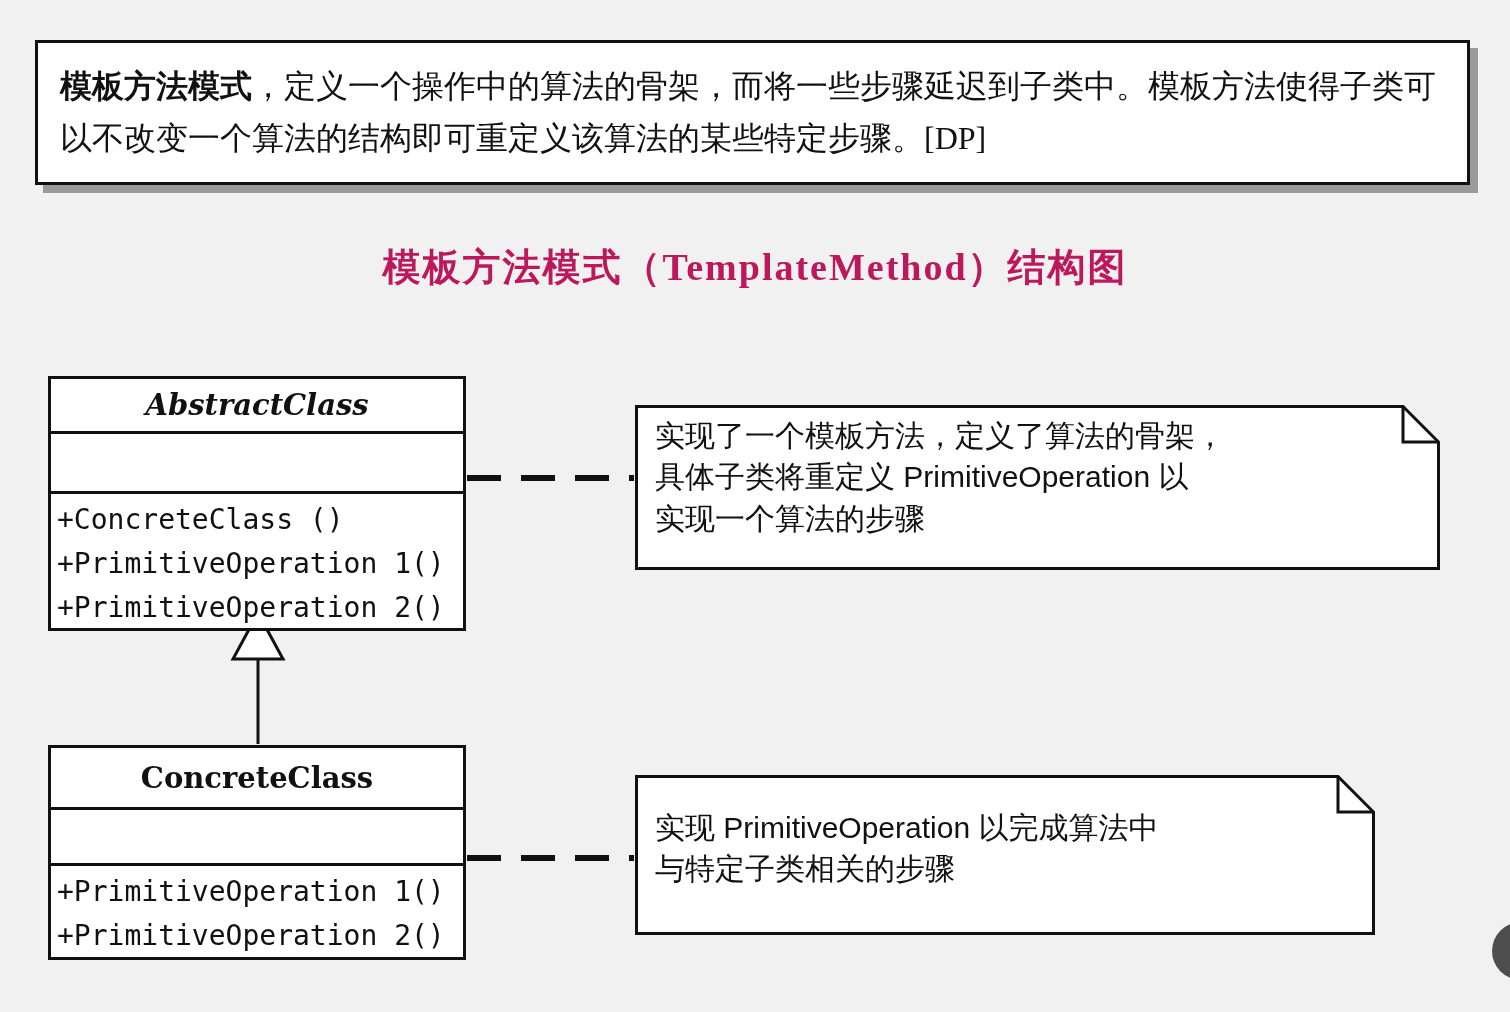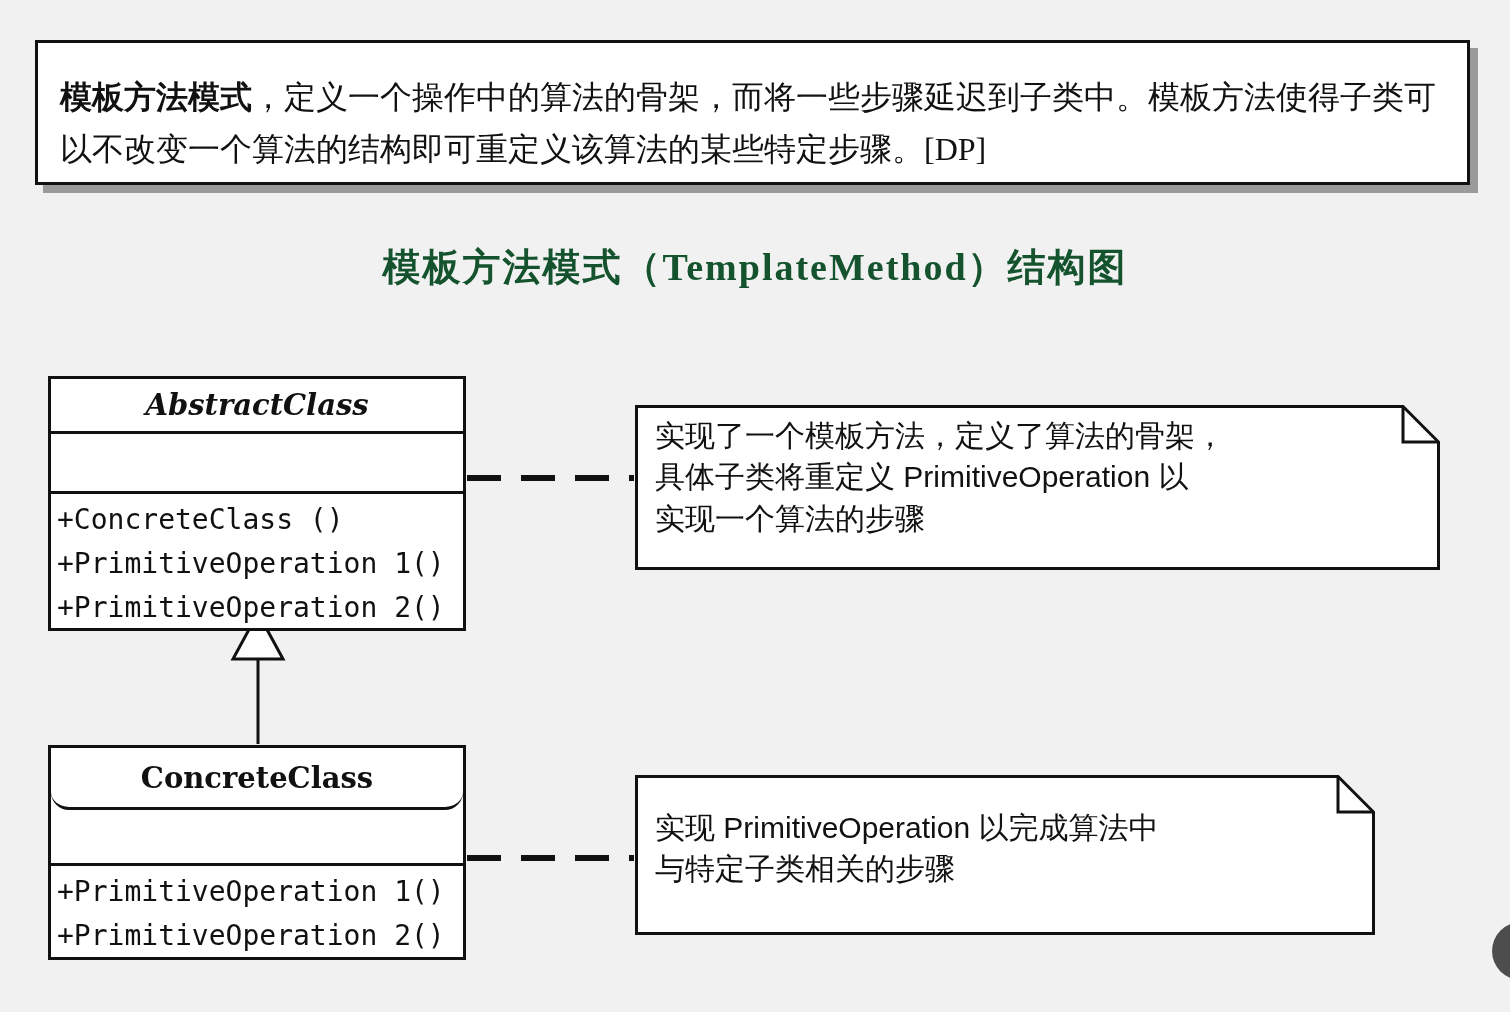--- a/index.html
+++ b/index.html
@@ -21,21 +21,21 @@
     position: absolute;
     left: 35px;
     top: 40px;
     width: 1435px;
     height: 145px;
     background: #ffffff;
     border: 3px solid #111;
     box-shadow: 8px 8px 0 #9a9a9a;
     box-sizing: border-box;
     display: flex;
-    align-items: flex-end;
+    align-items: center;
   }
   .definition-text {
     padding: 6px 22px;
     font-size: 32px;
     line-height: 1.62;
     color: #111;
     font-family: "Liberation Serif", serif;
   }
   .definition-text .lead {
     font-weight: bold;
@@ -43,21 +43,21 @@
 
   
   .structure-title {
     position: absolute;
     left: 0;
     top: 242px;
     width: 100%;
     text-align: center;
     font-size: 38px;
     font-weight: bold;
-    color: #14532d;
+    color: #be185d;
     font-family: "Liberation Serif", serif;
     letter-spacing: 2px;
   }
 
   
   .class-box {
     position: absolute;
     background: #ffffff;
     border: 3px solid #111;
     box-sizing: border-box;
@@ -102,21 +102,21 @@
   }
   #abstract-class .name-compartment { height: 55px; }
   #abstract-class .attr-compartment { height: 60px; }
 
   #concrete-class {
     left: 48px;
     top: 745px;
     width: 418px;
     height: 215px;
   }
-  #concrete-class .name-compartment { height: 62px; border-radius: 18px; }
+  #concrete-class .name-compartment { height: 62px; }
   #concrete-class .attr-compartment { height: 56px; }
 
   
   .uml-note {
     position: absolute;
   }
   .uml-note svg {
     position: absolute;
     left: 0;
     top: 0;

